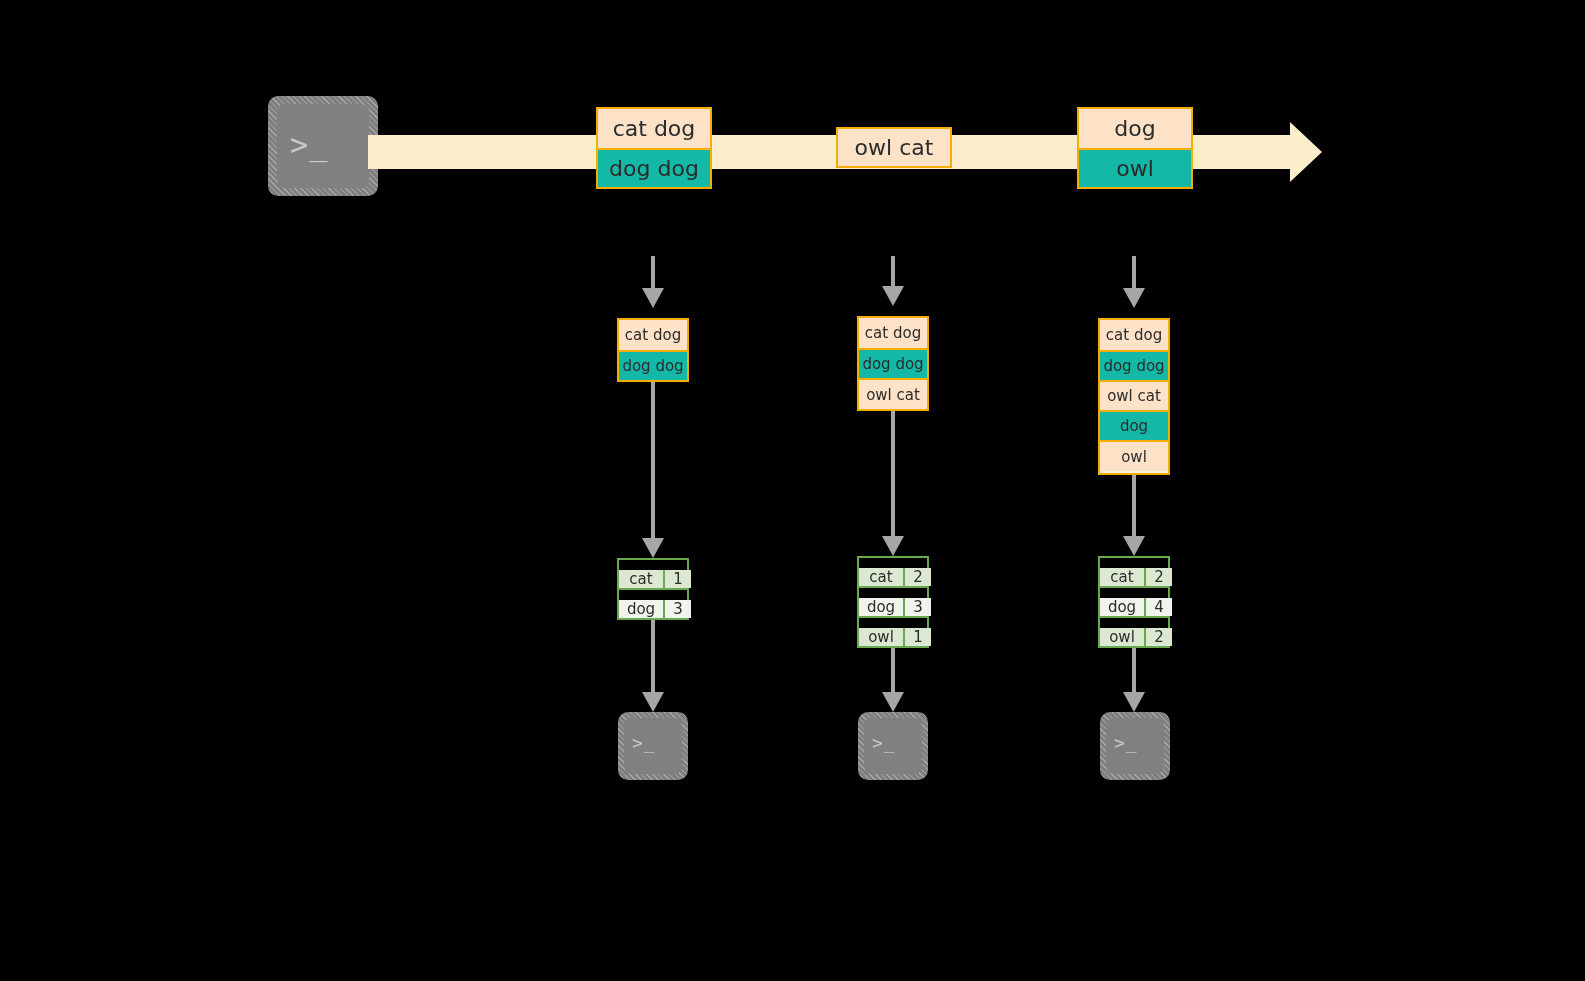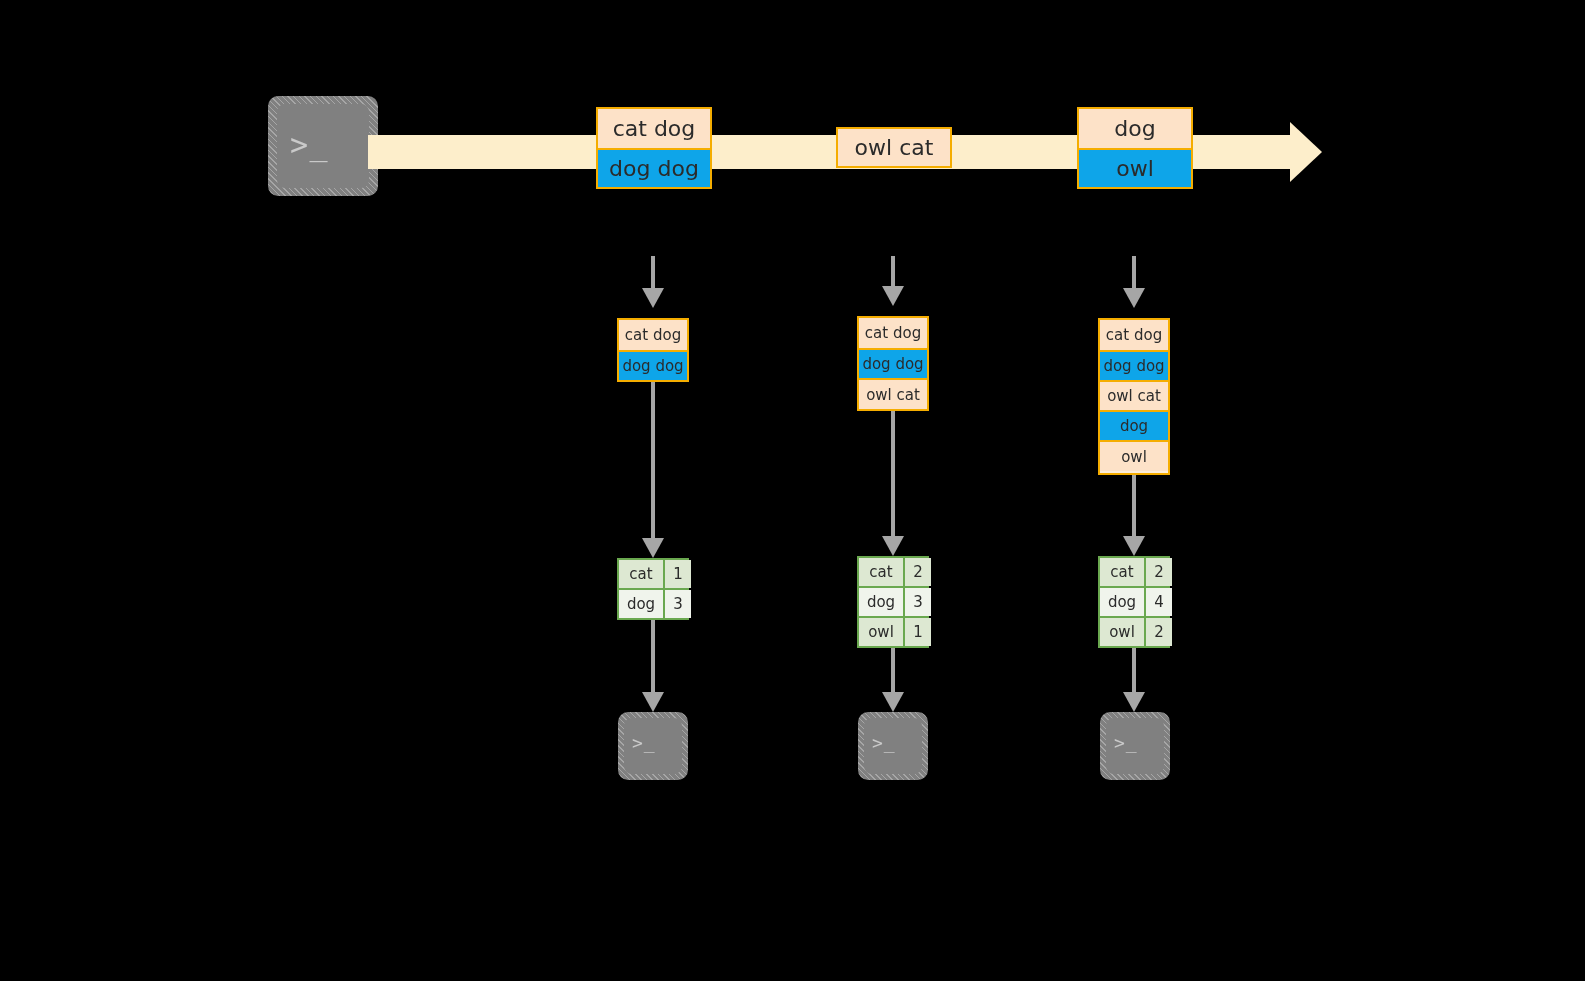--- a/index.html
+++ b/index.html
@@ -67,34 +67,35 @@
   .recrow {
     box-sizing: border-box;
     display: flex;
     align-items: center;
     justify-content: center;
     color: #2b2b2b;
     white-space: nowrap;
   }
   .recrow.sep { border-top: 2px solid #f5ad00; }
   .recrow.dark  { background: #fde2c8; }
-  .recrow.light { background: #0ea5e9; }
+  .recrow.light { background: #14b8a6; }
 
   
   .cntbox {
     position: absolute;
     box-sizing: border-box;
     border: 2px solid #6aa84f;
     display: flex;
     flex-direction: column;
   }
   .cntrow {
     box-sizing: border-box;
     display: flex;
     flex: 1 1 auto;
+    align-items: flex-end;
   }
   .cntrow + .cntrow { border-top: 2px solid #6aa84f; }
   .cntcell {
     box-sizing: border-box;
     display: flex;
     align-items: center;
     justify-content: center;
     color: #2b2b2b;
     white-space: nowrap;
   }

